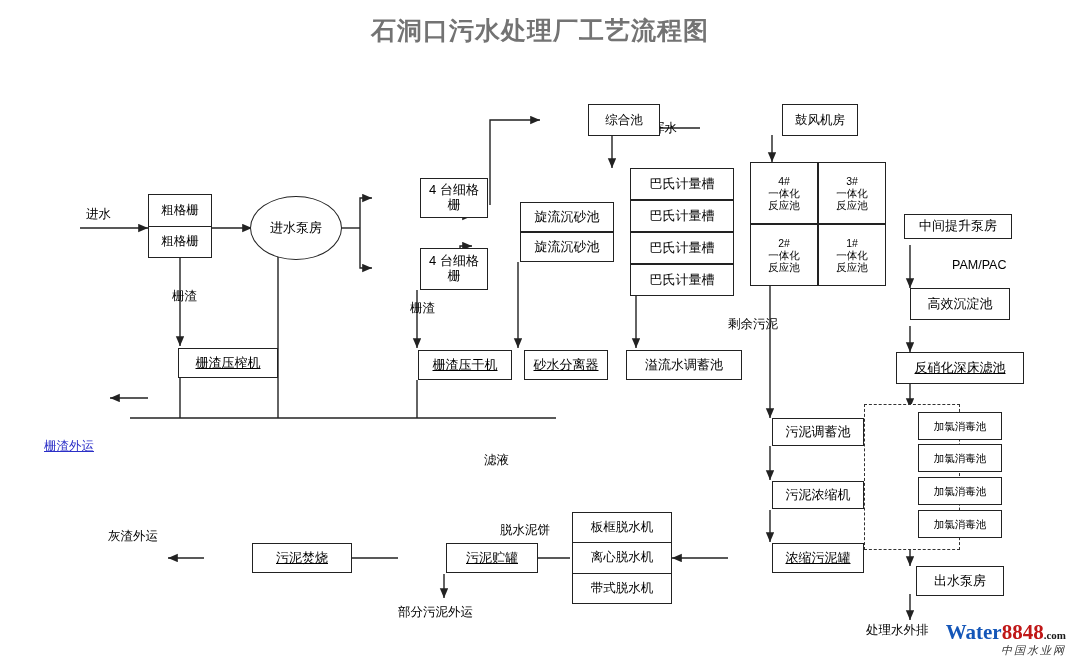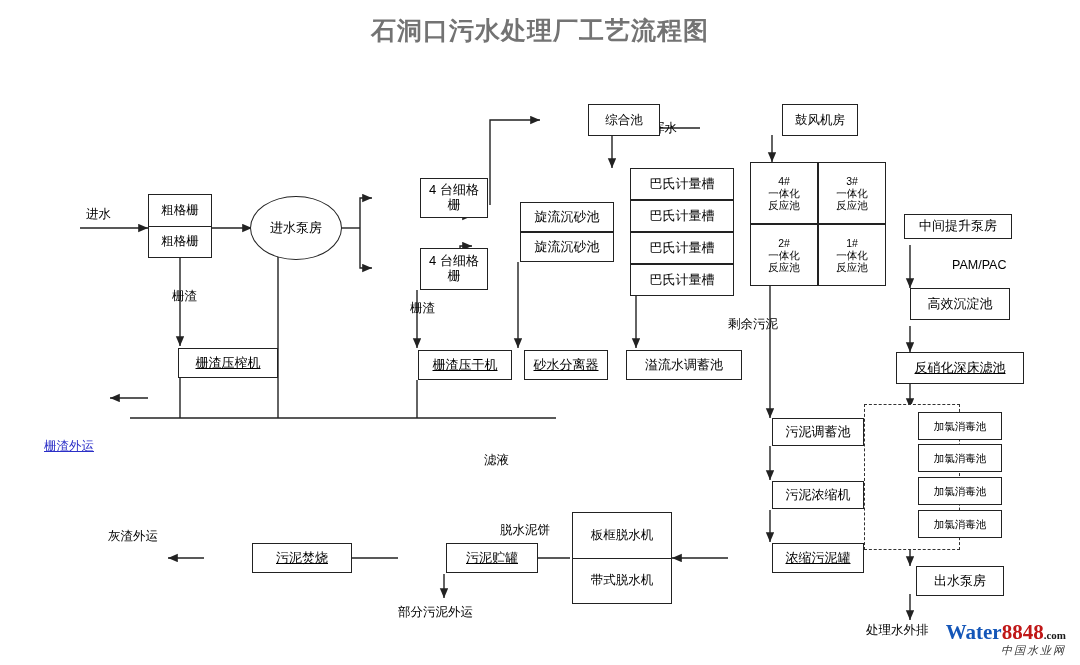--- a/index.html
+++ b/index.html
@@ -242,20 +242,21 @@
   <div class="node small u" style="left:370px;top:350px;width:94px;height:30px;text-decoration:underline;">栅渣压干机</div>
   <div class="node small u" style="left:476px;top:350px;width:84px;height:30px;text-decoration:underline;">砂水分离器</div>
   <div class="node small" style="left:578px;top:350px;width:116px;height:30px;">溢流水调蓄池</div>
 
   <div class="node small" style="left:724px;top:418px;width:92px;height:28px;">污泥调蓄池</div>
   <div class="node small" style="left:724px;top:481px;width:92px;height:28px;">污泥浓缩机</div>
   <div class="node small u" style="left:724px;top:543px;width:92px;height:30px;text-decoration:underline;">浓缩污泥罐</div>
 
   <div class="stack" style="left:572px;top:512px;width:100px;height:92px;">
     <div>板框脱水机</div>
+    <div>离心脱水机</div>
     <div>带式脱水机</div>
   </div>
 
   <div class="node small u" style="left:398px;top:543px;width:92px;height:30px;text-decoration:underline;">污泥贮罐</div>
   <div class="node small u" style="left:204px;top:543px;width:100px;height:30px;text-decoration:underline;">污泥焚烧</div>
 
   <div class="wm">
     <div class="w1">
       <span class="blue">Water</span><span class="red">8848</span><span style="font-size:11px;">.com</span>
     </div>

